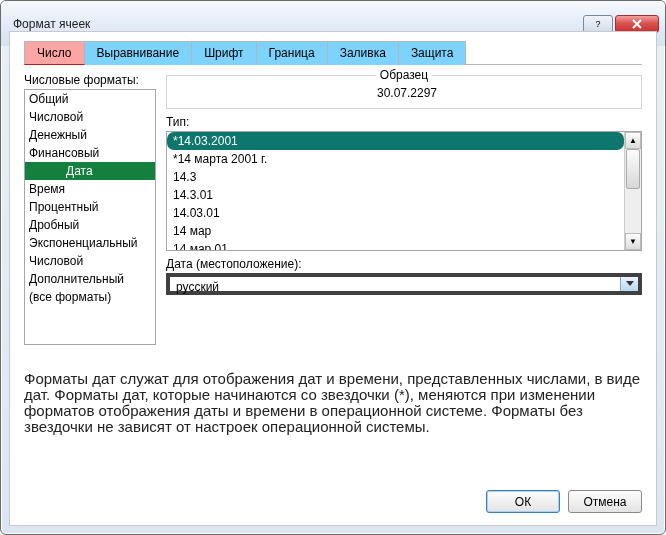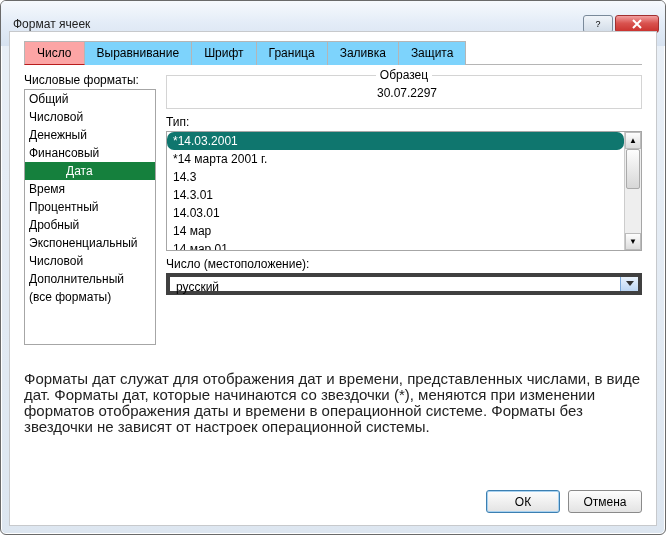--- a/index.html
+++ b/index.html
@@ -275,21 +275,21 @@
             </div>
           <div class="scrollbar">
             <div class="sb-btn">▲</div>
             <div class="sb-track">
               <div class="sb-thumb"></div>
             </div>
             <div class="sb-btn">▼</div>
           </div>
         </div>
 
-        <div class="field-label">Число (местоположение):</div>
+        <div class="field-label">Дата (местоположение):</div>
         <div class="combo">
           <div class="combo-text">русский</div>
           <div class="combo-btn">
             <svg viewBox="0 0 8 6">
                 <path d="M0 0 L4 5 L8 0 Z" fill="#333"></path>
               </svg>
           </div>
         </div>
       </div>
     </div>

